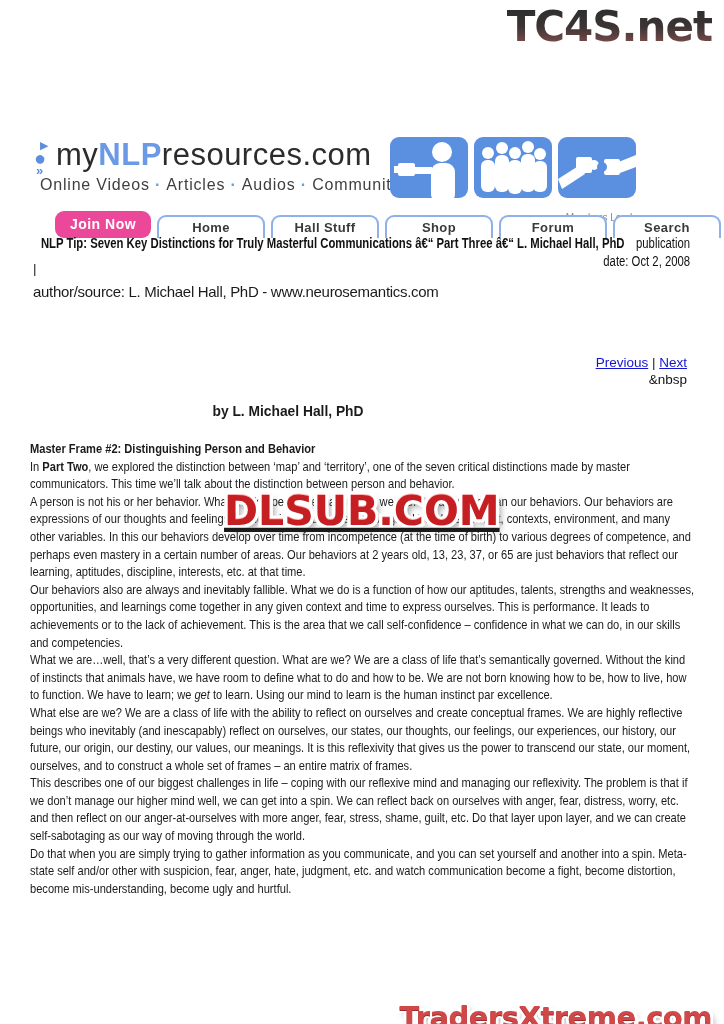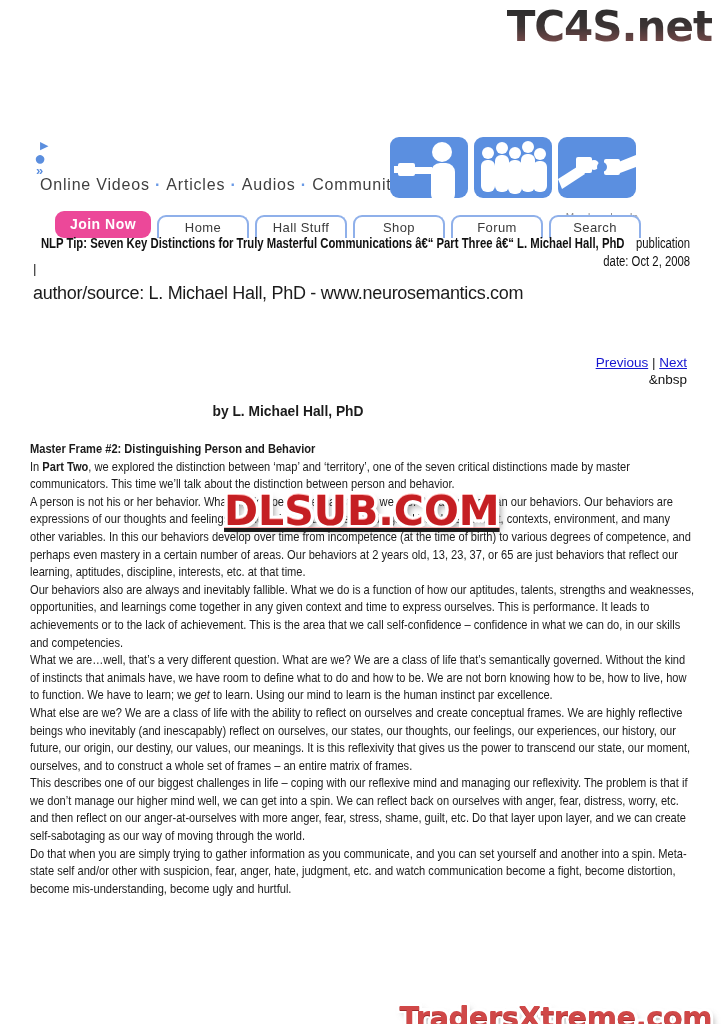--- a/index.html
+++ b/index.html
@@ -28,34 +28,34 @@
   .tagline .sep{color:#6a9ae6;font-weight:bold;}
 
   
   .photo-strip{top:137px;left:390px;width:248px;}
   .boxes{display:flex;gap:6px;}
   .pbox{width:78px;height:61px;background:#5b8fe0;border-radius:9px;overflow:hidden;}
   .members{margin-top:14px;text-align:right;font-size:10px;color:#8a8a8a;}
 
   
   .navbar{top:211px;left:55px;display:flex;gap:6px;align-items:flex-end;}
-  .tab{box-sizing:border-box;width:92px;height:23px;border:2px solid #8fb0ea;border-bottom:none;
+  .tab{box-sizing:border-box;width:108px;height:23px;border:2px solid #8fb0ea;border-bottom:none;
        border-radius:9px 9px 0 0;background:#fff;color:#3a3a3a;font-size:13px;
-       letter-spacing:.4px;text-align:center;line-height:21px;}
+       letter-spacing:.4px;text-align:center;line-height:21px;font-weight:bold;}
   .tab-active{width:96px;height:27px;background:#ec4899;border:none;border-radius:9px;
               color:#fff;font-weight:bold;font-size:14px;line-height:27px;letter-spacing:.5px;}
 
   
   .cx{transform-origin:0 0;}
   .title-block{top:235px;left:30px;width:805px;transform:scaleX(.82);
                text-align:right;font-size:13.8px;line-height:17.5px;color:#111;}
   .title-bold{font-weight:bold;}
   .pubdate{margin-left:14px;font-weight:normal;}
   .pipe{top:261px;left:33px;font-size:13.5px;}
-  .author{top:283px;left:33px;font-size:18px;letter-spacing:-.3px;}
+  .author{top:283px;left:33px;font-size:15px;letter-spacing:-.3px;}
 
   .prevnext{top:354px;right:37px;text-align:right;font-size:13.5px;line-height:17px;}
   .prevnext a{color:#1515d0;text-decoration:underline;cursor:pointer;}
   .nbsp-line{color:#111;}
 
   .byline{top:404px;left:0;width:576px;text-align:center;font-weight:bold;font-size:13.8px;}
 
   
   .body-text{top:440px;left:30px;width:814px;transform:scaleX(.816);
              font-size:13.6px;line-height:17.6px;color:#1b1b1b;}
@@ -87,20 +87,21 @@
 <body>
 
 <div class="abs tc4s">TC4S.net</div>
 
 <div class="abs logo-row">
   <div class="logo-icon">
     <span class="tri">▶</span>
     <span class="dot">●</span>
     <span class="ff">»</span>
   </div>
+  <div class="logo-text"><span>my</span><span class="nlp">NLP</span><span>resources.com</span></div>
 </div>
 <div class="abs tagline"><span>Online Videos</span><span class="sep"> · </span><span>Articles</span><span class="sep"> · </span><span>Audios</span><span class="sep"> · </span><span>Community</span></div>
 
 <div class="abs photo-strip">
   <div class="boxes">
     <div class="pbox">
       <svg width="78" height="61" viewBox="0 0 78 61">
         <circle cx="52" cy="15" r="10" fill="#fff"></circle>
         <rect x="41" y="26" width="24" height="40" rx="9" fill="#fff"></rect>
         <rect x="24" y="30" width="18" height="7" fill="#fff"></rect>

